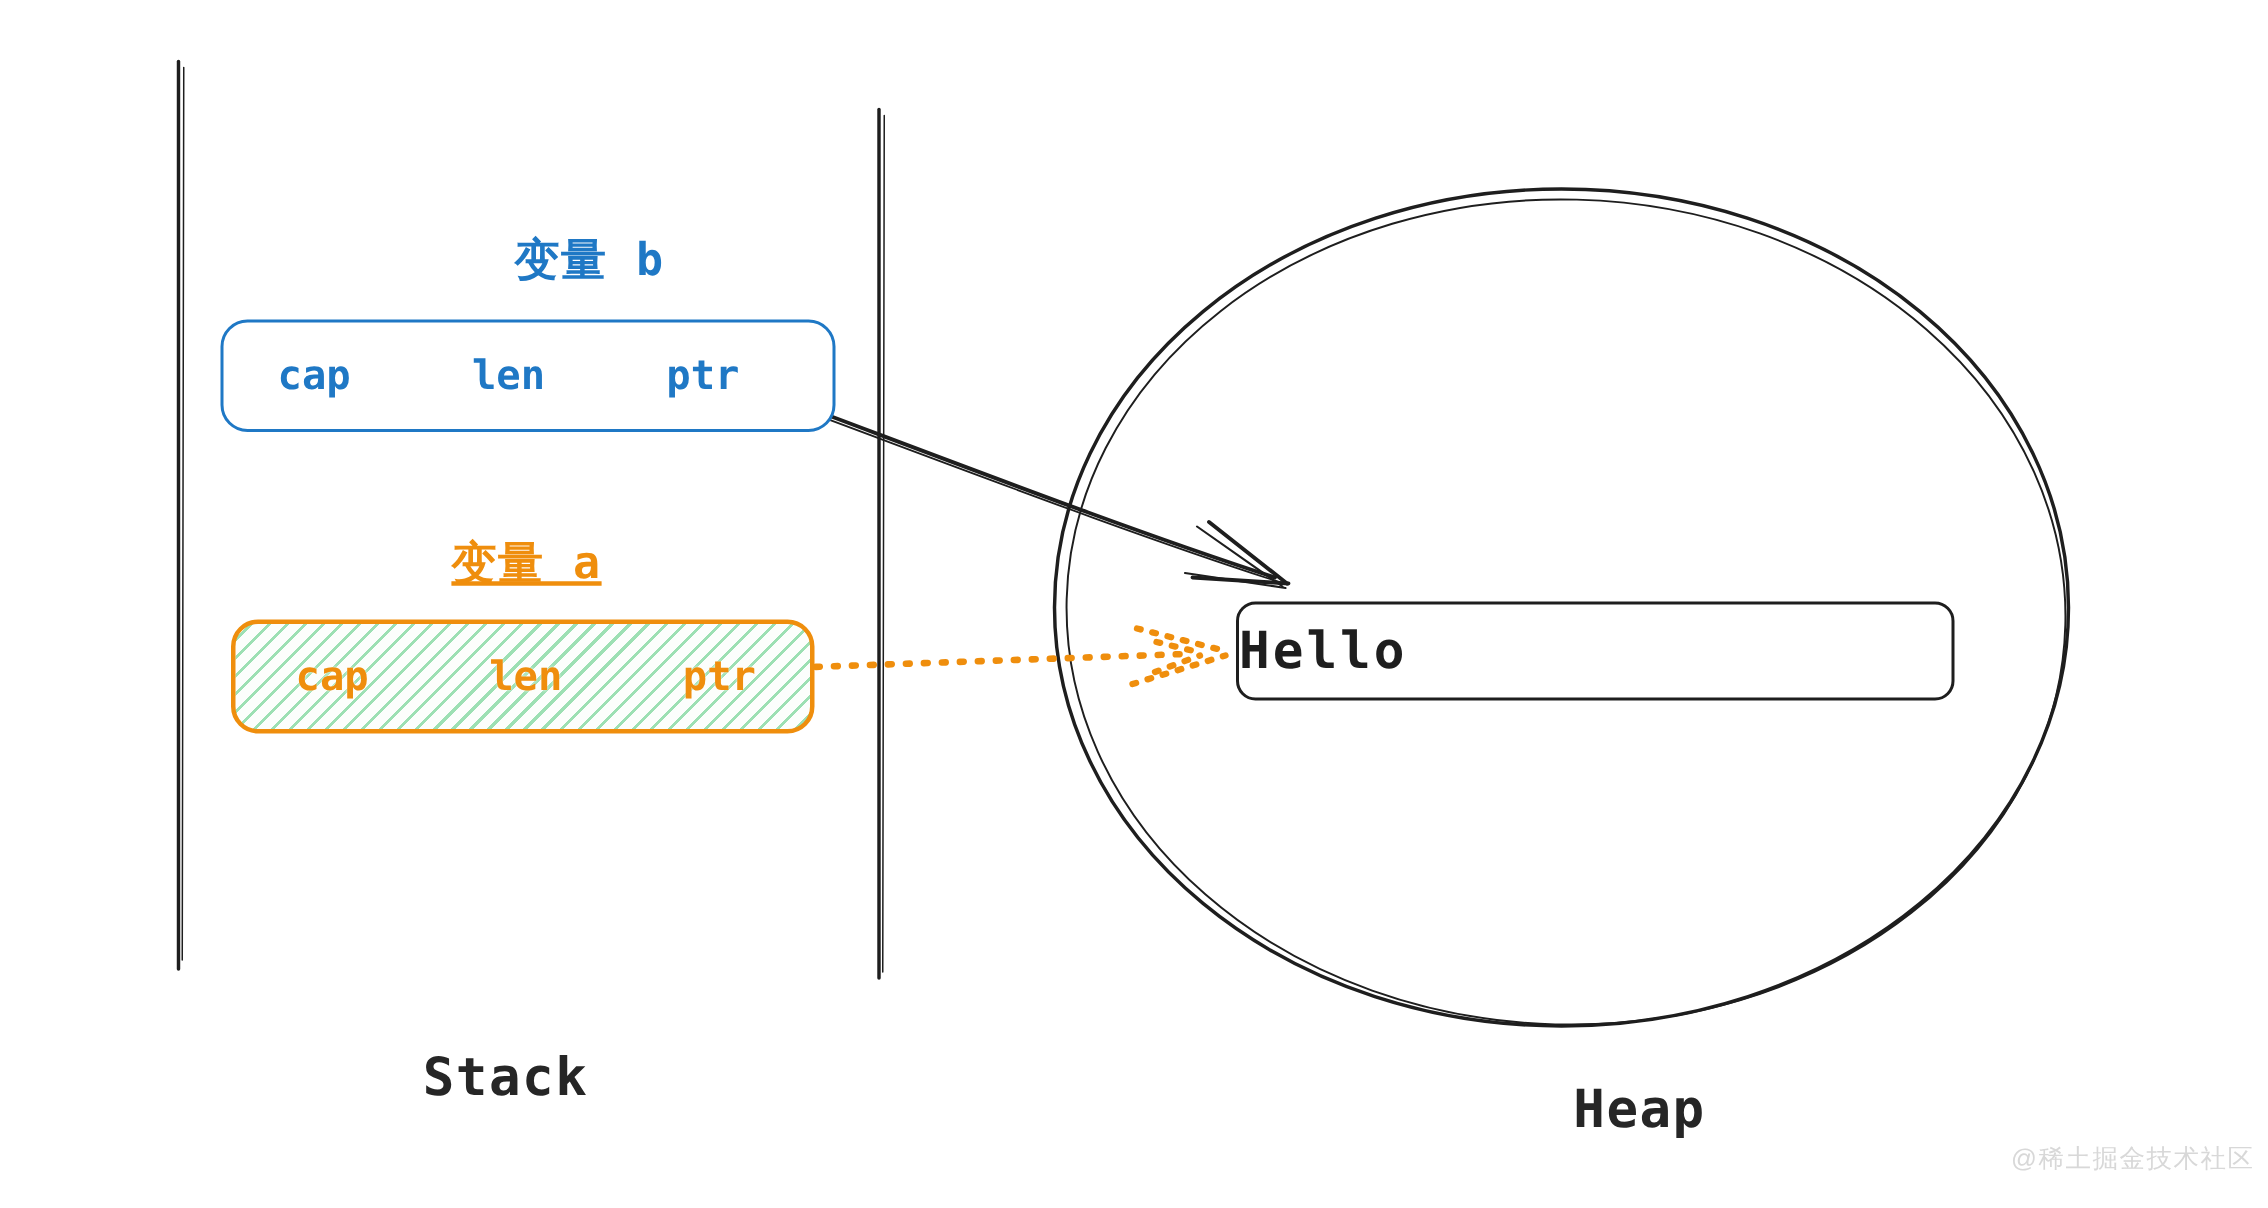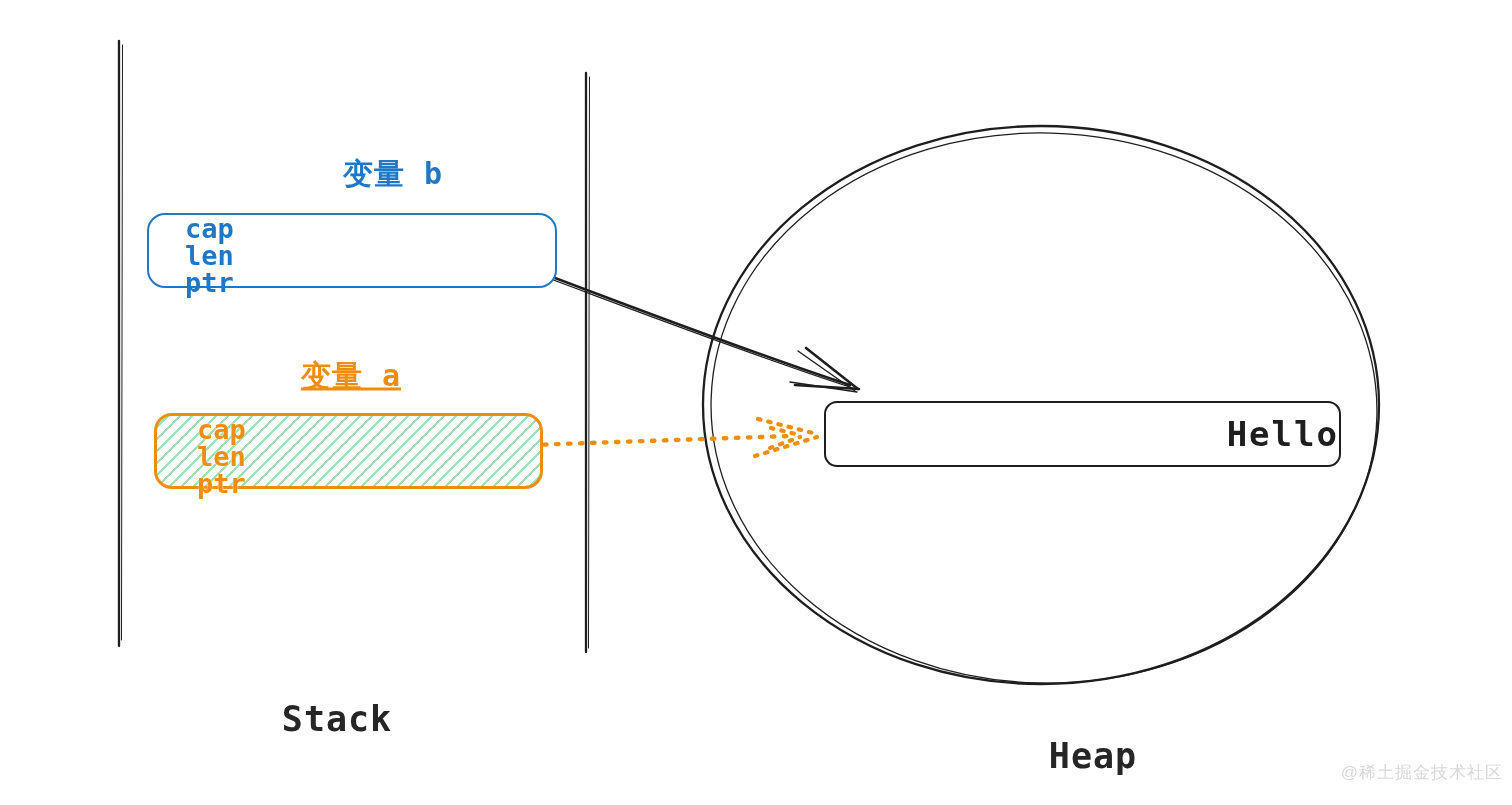--- a/index.html
+++ b/index.html
@@ -23,38 +23,38 @@
   .w10{stroke-width:1.0;}
   .dots{stroke-width:4.4;stroke-dasharray:2.5 9.5;stroke-linecap:round;}
   .dots2{stroke-width:4.2;stroke-dasharray:2.5 8;stroke-linecap:round;}
 
   .var-label{position:absolute;transform:translate(-50%,-50%);
     font-size:30px;font-weight:bold;letter-spacing:1px;white-space:nowrap;
     font-family:"DejaVu Sans Mono","Liberation Sans",sans-serif;}
   .var-label.blue{color:var(--blue);}
   .var-label.orange{color:var(--orange);text-decoration:underline;}
 
-  .struct-box{position:absolute;display:flex;align-items:flex-start;
-    justify-content:space-between;border-radius:18px;background:#ffffff;flex-direction:column;}
+  .struct-box{position:absolute;display:flex;align-items:center;
+    justify-content:space-between;border-radius:18px;background:#ffffff;}
   .struct-box .field{font-size:27px;font-weight:bold;line-height:1;
     font-family:"DejaVu Sans Mono","Liberation Mono",monospace;}
   .box-b{left:147px;top:213px;width:410px;height:75px;
     border:2.5px solid var(--blue);padding:0 62px 0 36px;}
   .box-b .field{color:var(--blue);}
   .box-a{left:154px;top:413px;width:389px;height:76px;
     border:3px solid var(--orange);padding:0 36px 0 40px;
     background-color:#fcfefc;
     background-image:repeating-linear-gradient(135deg,
       rgba(125,214,155,0) 0px, rgba(125,214,155,0) 6.5px,
       rgba(125,214,155,0.75) 6.5px, rgba(125,214,155,0.75) 8.5px);}
   .box-a .field{color:var(--orange);text-shadow:0 0 2px #fdfdf8;}
 
-  .hello-box{position:absolute;left:824px;top:401px;width:517px;height:66px;
+  .hello-box{position:absolute;left:824px;top:401px;width:479px;height:66px;
     border:2.6px solid var(--ink);border-radius:13px;background:#ffffff;
-    display:flex;align-items:center;justify-content:flex-end;}
+    display:flex;align-items:center;justify-content:flex-start;}
   .hello-box .val{font-size:34px;font-weight:bold;color:var(--ink);
     letter-spacing:2px;}
 
   .region-label{position:absolute;transform:translate(-50%,-50%);
     font-size:35px;font-weight:bold;color:#262626;letter-spacing:1px;
     font-family:"DejaVu Sans Mono","Liberation Mono",monospace;}
 
   .watermark{position:absolute;right:9px;top:761px;font-size:17px;
     color:var(--watermark);letter-spacing:1px;
     font-family:Liberation Sans, sans-serif;}
@@ -110,16 +110,16 @@
     <span class="field">cap</span>
     <span class="field">len</span>
     <span class="field">ptr</span>
   </div>
 
   <div class="hello-box">
     <span class="val">Hello</span>
   </div>
 
   <div class="region-label" style="left:337px;top:719px;">Stack</div>
-  <div class="region-label" style="left:1093px;top:756px;text-align:center;">Heap</div>
+  <div class="region-label" style="left:1093px;top:740px;text-align:center;">Heap</div>
 
   <div class="watermark">@稀土掘金技术社区</div>
 </div>
 
 </body></html>

